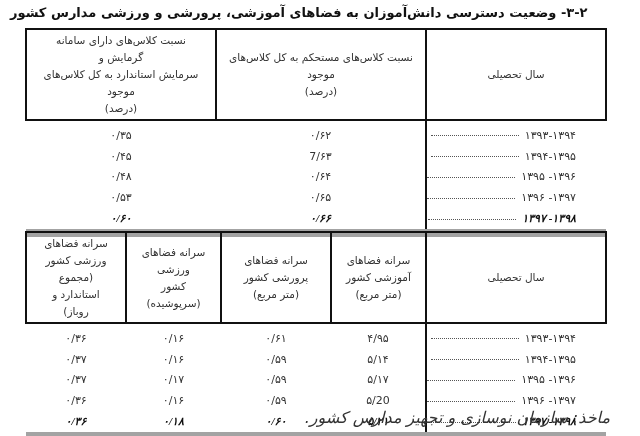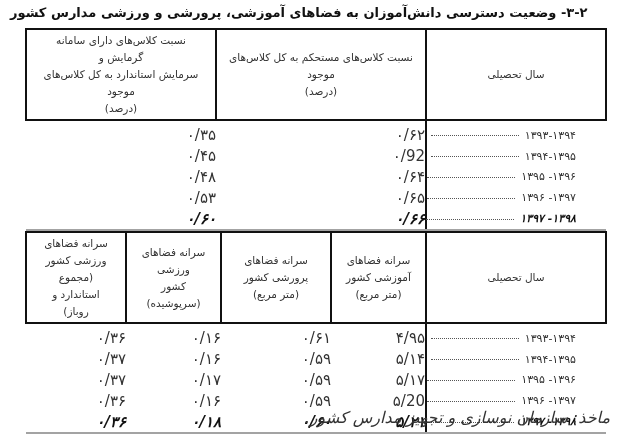--- a/index.html
+++ b/index.html
@@ -20,34 +20,34 @@
   #t1 { left: 25px; top: 28px; width: 580px; }
   #t2 { left: 25px; top: 231px; width: 580px; }
   th {
     font-weight: normal; font-size: 10.5px; line-height: 17px; color: #333;
     text-align: center; vertical-align: middle; padding: 2px 12px;
     border: 2px solid #111;
   }
   #t1 thead th { height: 56px; }
   #t2 thead th { height: 58px; }
   td {
-    font-size: 15px; text-align: right; color: #333; height: 20.8px; padding: 0;
+    font-size: 11px; text-align: center; color: #333; height: 20.8px; padding: 0;
     border: none;
   }
   td.year {
     text-align: right; padding-right: 30px; border-left: 2px solid #111;
     white-space: nowrap; font-size: 11px; margin-left: 48px;
   }
   .yr { display: inline-block; }
   .dots {
     display: inline-block; width: 88px; border-bottom: 1px dotted #555;
     margin-right: 6px; vertical-align: middle;
   }
   tr.last td { font-weight: bold; font-style: italic; color: #111; }
-  tbody tr.last td { border-bottom: 2px solid #a3a3a3; }
+  tbody tr.last td { border-bottom: 8px solid #a3a3a3; font-family: Liberation Serif, serif; }
   #t1 tbody tr:first-child td, #t2 tbody tr:first-child td { padding-top: 4px; }
   .source {
     position: absolute; top: 408px; right: 30px; direction: rtl;
     font-size: 16px; font-style: italic; color: #333;
   }
 </style>
 </head>
 <body>
 
 <div class="title">۳-۲- وضعیت دسترسی دانش‌آموزان به فضاهای آموزشی، پرورشی و ورزشی مدارس کشور</div>
@@ -73,21 +73,21 @@
     </tr>
   </thead>
   <tbody>
     <tr>
       <td class="year"><span class="yr">۱۳۹۳-۱۳۹۴</span><span class="dots"></span></td>
       <td>۰/۶۲</td>
       <td>۰/۳۵</td>
     </tr>
     <tr>
       <td class="year"><span class="yr">۱۳۹۴-۱۳۹۵</span><span class="dots"></span></td>
-      <td>۰/92</td>
+      <td>7/۶۳</td>
       <td>۰/۴۵</td>
     </tr>
     <tr>
       <td class="year"><span class="yr">۱۳۹۶- ۱۳۹۵</span><span class="dots"></span></td>
       <td>۰/۶۴</td>
       <td>۰/۴۸</td>
     </tr>
     <tr>
       <td class="year"><span class="yr">۱۳۹۷- ۱۳۹۶</span><span class="dots"></span></td>
       <td>۰/۶۵</td>

